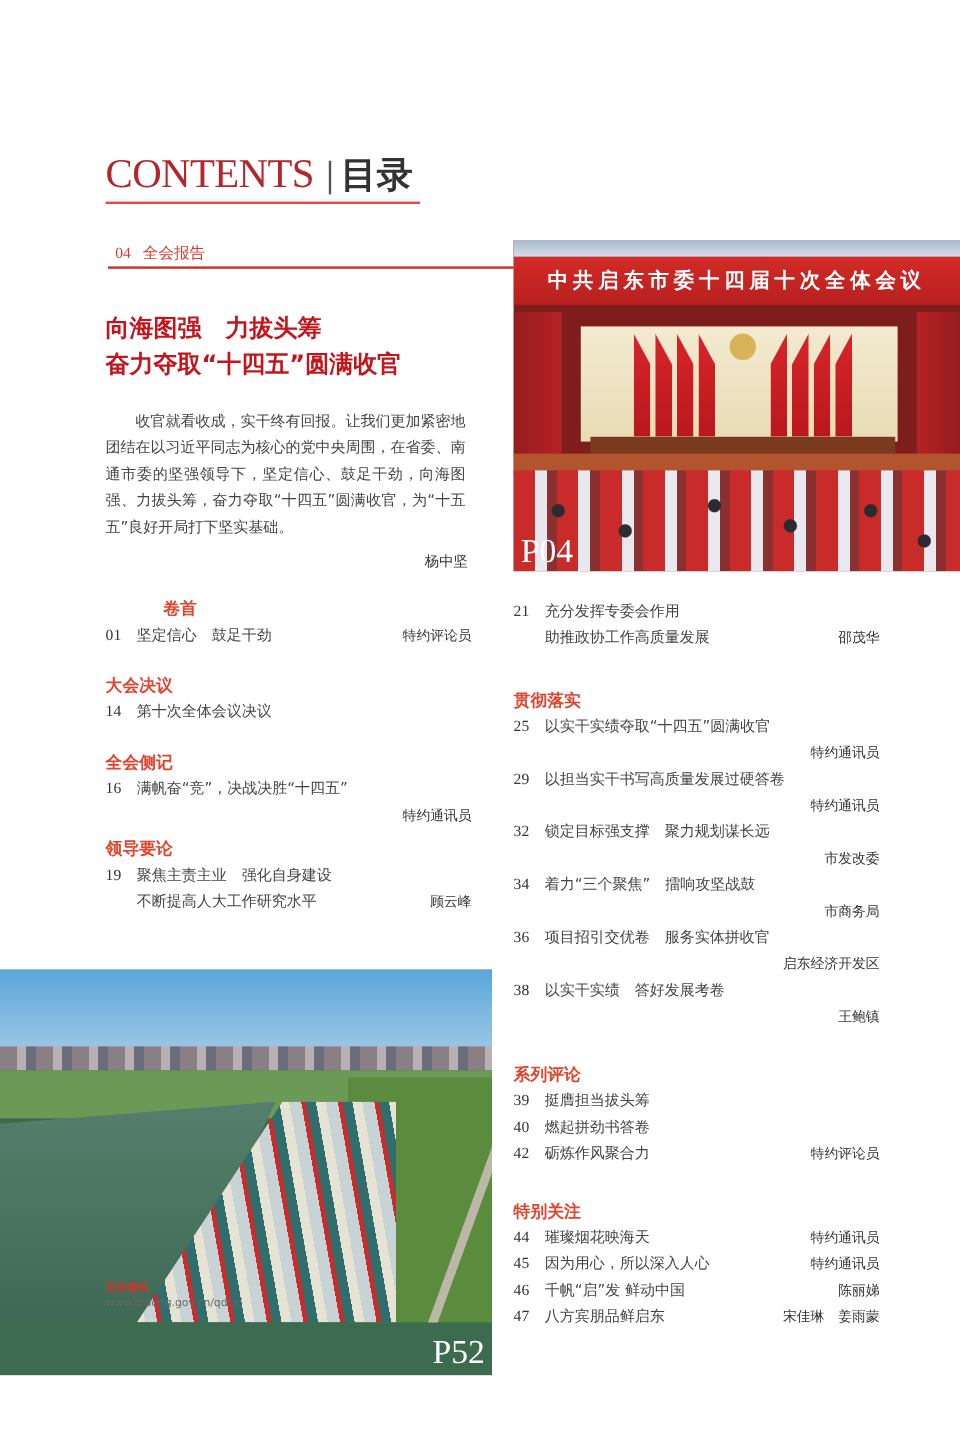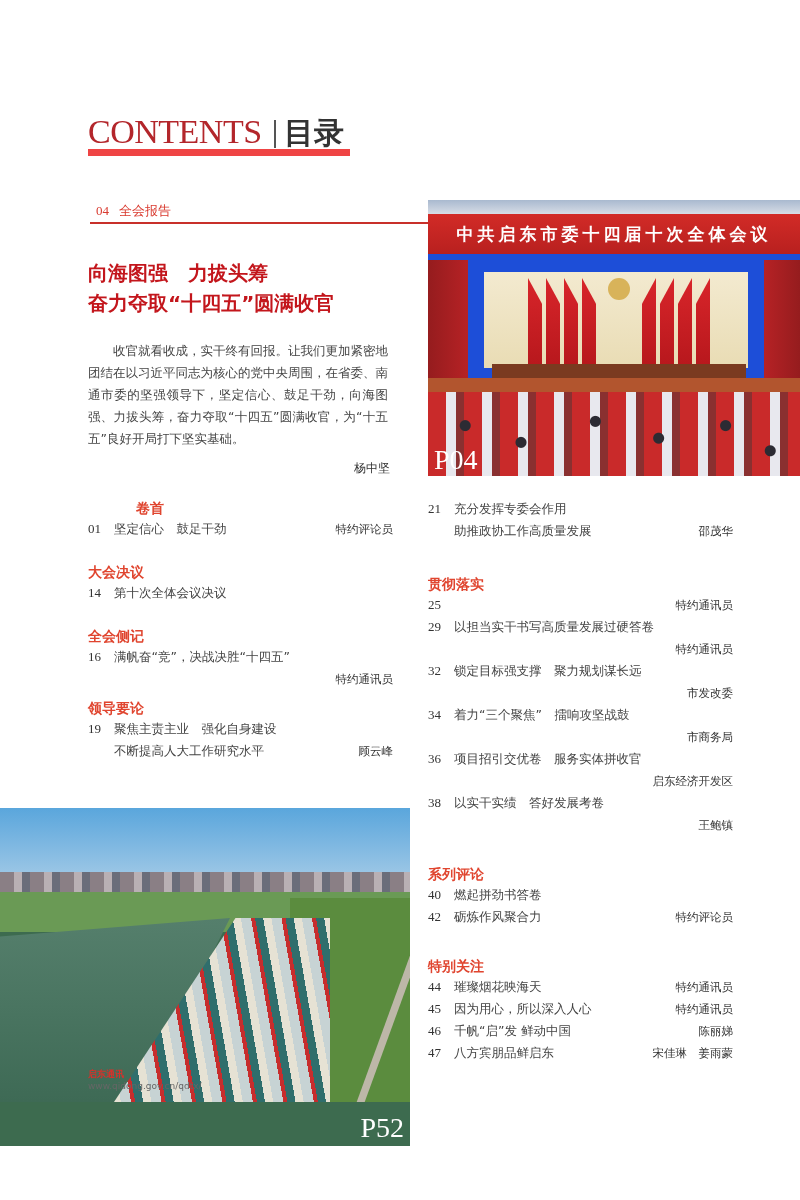--- a/index.html
+++ b/index.html
@@ -1,33 +1,33 @@
 <!DOCTYPE html>
 <html><head>
 <meta charset="utf-8">
 <style>
   * { margin: 0; padding: 0; box-sizing: border-box; }
   html, body { width: 800px; height: 1200px; background: #ffffff; overflow: hidden; }
   body { position: relative; font-family: "DejaVu Sans", "Liberation Sans", sans-serif; color: #333; }
 
-  .header { position: absolute; left: 88px; top: 112px; width: 262px; height: 44px; border-bottom: 7px solid #ef4444; }
+  .header { position: absolute; left: 88px; top: 126px; width: 262px; height: 44px; border-bottom: 2px solid #ef4444; }
   .header-en { position: absolute; left: 0; top: 0; font-family: "Liberation Serif", "DejaVu Serif", serif; font-size: 34px; color: #b3262b; letter-spacing: -0.5px; line-height: 40px; }
   .header-sep { position: absolute; left: 186px; top: 8px; width: 1.5px; height: 28px; background: #555; }
   .header-cn { position: absolute; left: 196px; top: 2px; font-size: 30px; color: #333; font-weight: bold; line-height: 38px; }
 
   .feature-label { position: absolute; left: 96px; top: 202px; font-size: 13px; color: #d93a2f; }
   .feature-label .num { font-family: "Liberation Serif", serif; margin-right: 10px; }
   .feature-line { position: absolute; left: 90px; top: 222px; width: 338px; height: 1.5px; background: #c8302a; }
 
   .feature-title { position: absolute; left: 88px; top: 258px; font-size: 20px; font-weight: bold; color: #c3161c; line-height: 30px; }
   .feature-body { position: absolute; left: 88px; top: 340px; width: 300px; font-size: 12.5px; color: #444; line-height: 22px; text-indent: 2em; text-align: justify; }
   .feature-author { position: absolute; left: 300px; top: 460px; width: 90px; text-align: right; font-family: "DejaVu Serif", serif; font-size: 12px; color: #333; }
 
   .photo { position: absolute; overflow: hidden; }
-  .photo-p04 { left: 428px; top: 200px; width: 372px; height: 276px; background: #1d4ed8; }
+  .photo-p04 { left: 428px; top: 200px; width: 372px; height: 276px; background: #7f1d1d; }
   .p04-banner { position: absolute; left: 0; top: 14px; width: 100%; height: 40px; background: linear-gradient(#d22b27, #b8201f); color: #fff; font-family: "DejaVu Serif", serif; font-weight: bold; font-size: 17px; letter-spacing: 4px; line-height: 40px; text-align: center; }
   .p04-topstrip { position: absolute; left: 0; top: 0; width: 100%; height: 14px; background: linear-gradient(#a9b9cf, #d7dde6); }
   .p04-stage { position: absolute; left: 56px; top: 72px; width: 264px; height: 96px; background: linear-gradient(#f3ead0, #e9dcb4); }
   .p04-flag { position: absolute; top: 78px; width: 14px; height: 86px; background: linear-gradient(#d8252a, #b8181d); clip-path: polygon(0 0, 100% 30%, 100% 100%, 0 100%); }
   .p04-emblem { position: absolute; left: 180px; top: 78px; width: 22px; height: 22px; border-radius: 50%; background: #d8b35a; }
   .p04-table { position: absolute; left: 64px; top: 164px; width: 254px; height: 14px; background: #7a3a20; }
   .p04-floor { position: absolute; left: 0; top: 178px; width: 100%; height: 20px; background: #b2552e; }
   .p04-audience { position: absolute; left: 0; top: 192px; width: 100%; height: 84px;
     background:
       radial-gradient(circle at 10% 40%, #2c2b33 5px, transparent 6px),
@@ -152,20 +152,21 @@
     <span class="entry-line" style="position:relative">
       <span>助推政协工作高质量发展</span>
       <span class="entry-author inline">邵茂华</span>
     </span>
   </div>
   <div class="gap" style="height:24px"></div>
 
   <div class="section-title">贯彻落实</div>
   <div class="entry">
     <span class="entry-num">25</span>
+    <span class="entry-line">以实干实绩夺取“十四五”圆满收官</span>
     <span class="entry-author">特约通讯员</span>
   </div>
   <div class="entry">
     <span class="entry-num">29</span>
     <span class="entry-line">以担当实干书写高质量发展过硬答卷</span>
     <span class="entry-author">特约通讯员</span>
   </div>
   <div class="entry">
     <span class="entry-num">32</span>
     <span class="entry-line">锁定目标强支撑　聚力规划谋长远</span>
@@ -182,20 +183,24 @@
     <span class="entry-author">启东经济开发区</span>
   </div>
   <div class="entry">
     <span class="entry-num">38</span>
     <span class="entry-line">以实干实绩　答好发展考卷</span>
     <span class="entry-author">王鲍镇</span>
   </div>
   <div class="gap" style="height:20px"></div>
 
   <div class="section-title">系列评论</div>
+  <div class="entry">
+    <span class="entry-num">39</span>
+    <span class="entry-line">挺膺担当拔头筹</span>
+  </div>
   <div class="entry">
     <span class="entry-num">40</span>
     <span class="entry-line">燃起拼劲书答卷</span>
   </div>
   <div class="entry">
     <span class="entry-num">42</span>
     <span class="entry-line">砺炼作风聚合力</span>
     <span class="entry-author inline">特约评论员</span>
   </div>
   <div class="gap" style="height:20px"></div>

